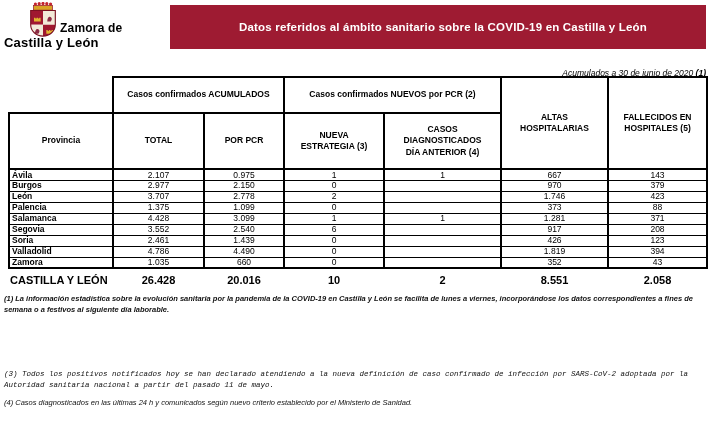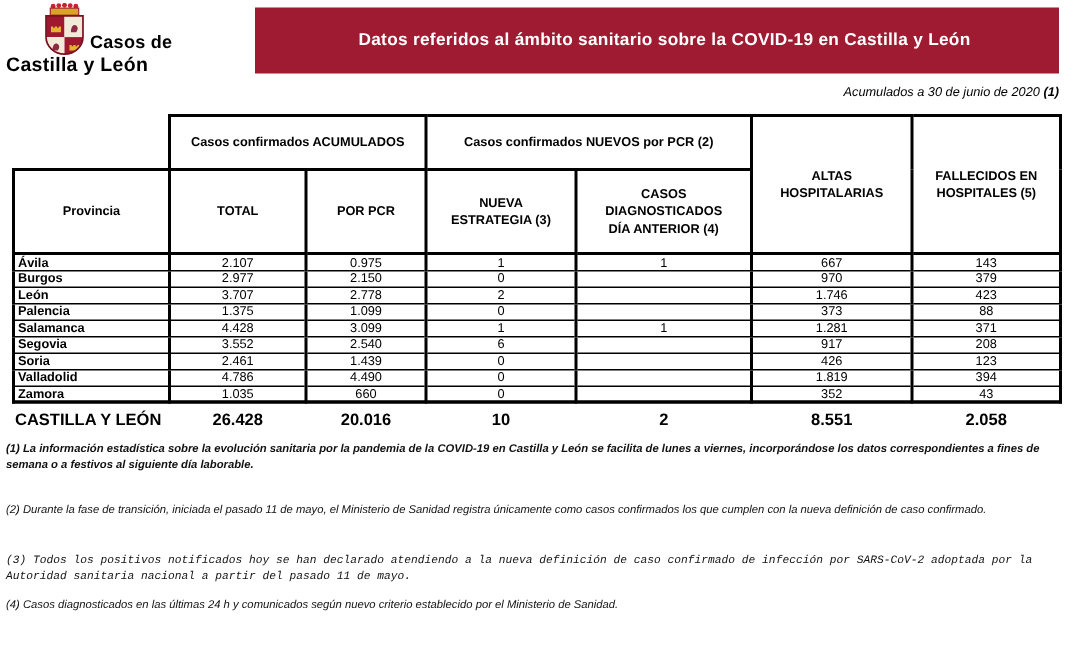--- a/index.html
+++ b/index.html
@@ -12,21 +12,21 @@
   .logo svg { position: absolute; left: 26px; top: 2px; }
   .logo-line1 { position: absolute; left: 60px; top: 21px; font-size: 12px; font-weight: bold; letter-spacing: .2px; }
   .logo-line2 { position: absolute; left: 4px; top: 35px; font-size: 13px; font-weight: bold; letter-spacing: .2px; }
 
   
   .banner { position: absolute; left: 170px; top: 5px; width: 536px; height: 44px;
             display: flex; align-items: center; justify-content: center; }
   .banner span { color: #fff; font-weight: bold; font-size: 11.5px; letter-spacing: .2px; padding-left: 10px; }
 
   
-  .subtitle { position: absolute; top: 56px; right: 8px; font-size: 8.5px; font-style: italic; margin-left: 32px; }
+  .subtitle { position: absolute; top: 68px; right: 8px; font-size: 8.5px; font-style: italic; margin-left: 32px; }
   .subtitle b { font-style: italic; }
 
   
   table.data-table { position: absolute; left: 8px; top: 76px; border-collapse: collapse; table-layout: fixed; }
   .c1 { width: 104px; } .c2 { width: 91px; } .c3 { width: 80px; } .c4 { width: 100px; }
   .c5 { width: 117px; } .c6 { width: 107px; } .c7 { width: 99px; }
 
   .data-table th { border: 2px solid #000; font-size: 8.5px; font-weight: bold;
                    text-align: center; vertical-align: middle; white-space: pre-line; line-height: 1.3; }
   .group-row th { height: 36px; }
@@ -81,21 +81,21 @@
         <rect x="17" y="24" width="13" height="14" fill="#a01830"></rect>
 
         <path d="M7.5 20.5 v-4 h1.5 v1 h1.2 v-1 h1.6 v1 h1.2 v-1 h1.5 v4 z" fill="#e2b531"></path>
         <path d="M20.5 33.5 v-4 h1.5 v1 h1.2 v-1 h1.6 v1 h1.2 v-1 h1.5 v4 z" fill="#e2b531"></path>
 
         <path d="M21.5 20.5 c0-3 1.2-5 2.5-5 c1.6 0 2.6 1.6 2.2 3 c-.3 1.2-1 2-1 2 z" fill="#8c2a44"></path>
         <path d="M8.5 33.5 c0-3 1.2-5 2.5-5 c1.6 0 2.6 1.6 2.2 3 c-.3 1.2-1 2-1 2 z" fill="#8c2a44"></path>
       </g>
       <path d="M4 9 h26 v15 a13 12 0 0 1 -13 12 a13 12 0 0 1 -13 -12 z" fill="none" stroke="#7a1020" stroke-width="1.2"></path>
     </svg>
-    <div class="logo-line1">Casos de</div>
+    <div class="logo-line1">Zamora de</div>
     <div class="logo-line2">Castilla y León</div>
   </div>
 
   <div class="banner" style="background: rgb(158, 27, 50);">
     <span style="color: rgb(255, 255, 255);">Datos referidos al ámbito sanitario sobre la COVID-19 en Castilla y León</span>
   </div>
 
   <div class="subtitle"><span>Acumulados a 30 de junio de 2020 </span><b>(1)</b></div>
 
   <table class="data-table">
@@ -219,17 +219,16 @@
         <td>20.016</td>
         <td>10</td>
         <td>2</td>
         <td>8.551</td>
         <td>2.058</td>
       </tr>
     </tbody>
   </table>
 
   <p class="fn fn1">(1) La información estadística sobre la evolución sanitaria por la pandemia de la COVID-19 en Castilla y León se facilita de lunes a viernes, incorporándose los datos correspondientes a fines de semana o a festivos al siguiente día laborable.</p>
-  <p class="fn fn2">(2) Durante la fase de transición, iniciada el pasado 11 de mayo, el Ministerio de Sanidad registra únicamente como casos confirmados los que cumplen con la nueva definición de caso confirmado.</p>
   <p class="fn fn3">(3) Todos los positivos notificados hoy se han declarado atendiendo a la nueva definición de caso confirmado de infección por SARS-CoV-2 adoptada por la Autoridad sanitaria nacional a partir del pasado 11 de mayo.</p>
   <p class="fn fn4">(4) Casos diagnosticados en las últimas 24 h y comunicados según nuevo criterio establecido por el Ministerio de Sanidad.</p>
 
 </div>
 
 </body></html>

